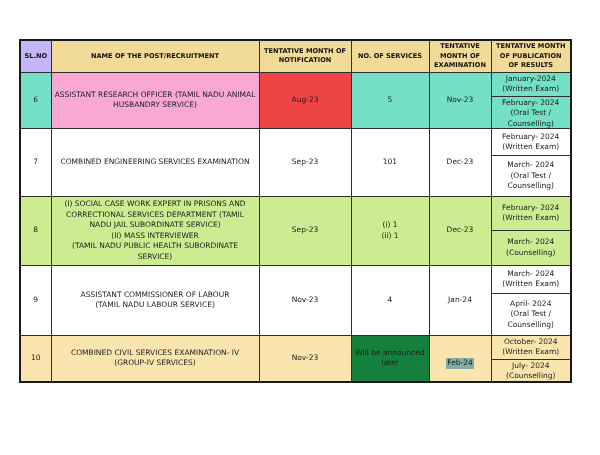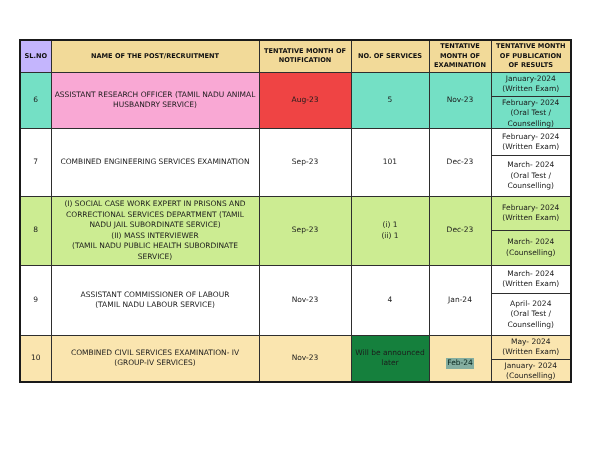--- a/index.html
+++ b/index.html
@@ -172,22 +172,22 @@
       <td style="background: rgb(250, 229, 175);">COMBINED CIVIL SERVICES EXAMINATION- IV
 (GROUP-IV SERVICES)</td>
       <td style="background: rgb(250, 229, 175);">Nov-23</td>
       <td style="background: #15803d;">Will be announced
 later</td>
       <td style="background: rgb(250, 229, 175);">
         <span class="hl" style="background: rgb(132, 174, 160);">Feb-24</span>
       </td>
       <td class="res" style="background: rgb(250, 229, 175);">
         <div class="stack">
-          <div class="sub top" style="flex:1">May- 2024
+          <div class="sub top" style="flex:1">October- 2024
 (Written Exam)</div>
-          <div class="sub" style="flex:1">January- 2024
+          <div class="sub" style="flex:1">July- 2024
 (Counselling)</div>
         </div>
       </td>
     </tr>
   </tbody>
     </table>
 </div>
 
 </body></html>

